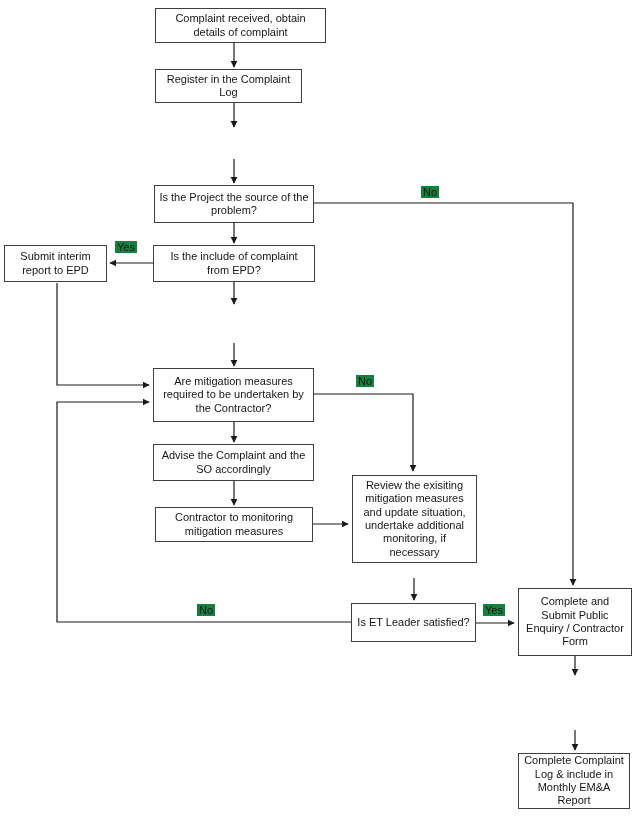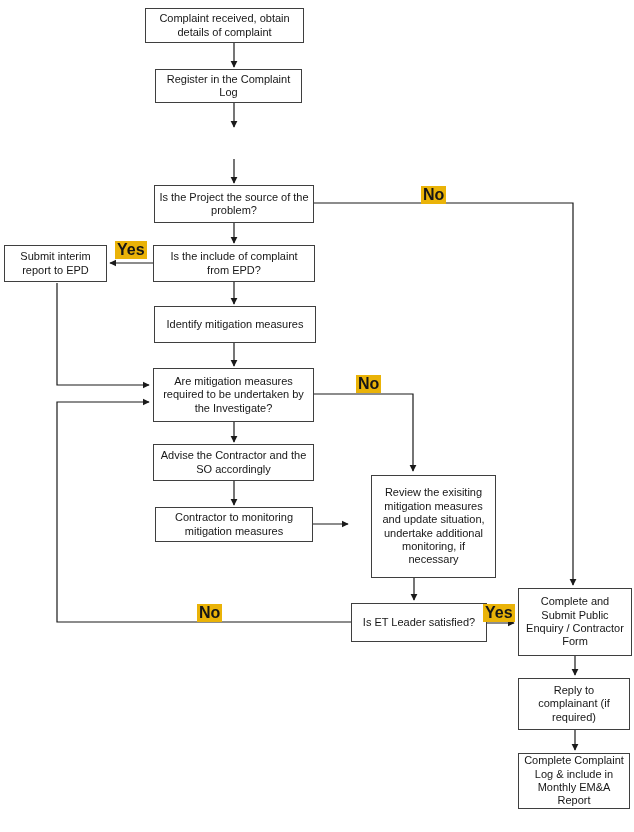--- a/index.html
+++ b/index.html
@@ -14,23 +14,22 @@
   .node{
     position:absolute;box-sizing:border-box;
     background:#ffffff;border:1px solid #3f3f3f;
     display:flex;align-items:center;justify-content:center;
     text-align:center;
     font-size:11px;line-height:1.22;color:#161616;
     padding:2px 4px;
   }
   .elabel{
     position:absolute;
-    font-size:16px;color:#161616;background:#eab308;
+    font-size:11px;color:#161616;background:#15803d;
     padding:0 2px;
-    font-weight:bold;
   }
 </style>
 </head>
 <body>
 
 <div class="canvas">
 
   <svg class="edges" width="634" height="832" viewBox="0 0 634 832" fill="none" stroke="#1a1a1a" stroke-width="1.2">
     <defs>
       <marker id="arr" viewBox="0 0 10 10" refX="9" refY="5" markerWidth="6" markerHeight="6" orient="auto-start-reverse">
@@ -50,46 +49,44 @@
     <path d="M414,578 V600" marker-end="url(#arr)"></path>
     <path d="M476,623 H514" marker-end="url(#arr)"></path>
     <path d="M575,656 V675" marker-end="url(#arr)"></path>
     <path d="M575,730 V750" marker-end="url(#arr)"></path>
     <path d="M314,203 H573 V585" marker-end="url(#arr)"></path>
     <path d="M314,394 H413 V471" marker-end="url(#arr)"></path>
     <path d="M57,283 V385 H149" marker-end="url(#arr)"></path>
     <path d="M351,622 H57 V402 H149" marker-end="url(#arr)"></path>
   </svg>
 
-  <div class="node" style="left:145px;top:8px;width:159px;height:35px">Complaint received, obtain details of complaint</div>
+  <div class="node" style="left:155px;top:8px;width:171px;height:35px">Complaint received, obtain details of complaint</div>
 
   <div class="node" style="left:155px;top:69px;width:147px;height:34px">Register in the Complaint Log</div>
 
 
   <div class="node" style="left:4px;top:245px;width:103px;height:37px">Submit interim report to EPD</div>
 
   <div class="node" style="left:154px;top:185px;width:160px;height:38px">Is the Project the source of the problem?</div>
 
   <div class="node" style="left:153px;top:245px;width:162px;height:37px">Is the include of complaint from EPD?</div>
 
-  <div class="node" style="left:154px;top:306px;width:162px;height:37px">Identify mitigation measures</div>
 
-  <div class="node" style="left:153px;top:368px;width:161px;height:54px">Are mitigation measures required to be undertaken by the Investigate?</div>
+  <div class="node" style="left:153px;top:368px;width:161px;height:54px">Are mitigation measures required to be undertaken by the Contractor?</div>
 
-  <div class="node" style="left:153px;top:444px;width:161px;height:37px">Advise the Contractor and the SO accordingly</div>
+  <div class="node" style="left:153px;top:444px;width:161px;height:37px">Advise the Complaint and the SO accordingly</div>
 
   <div class="node" style="left:155px;top:507px;width:158px;height:35px">Contractor to monitoring mitigation measures</div>
 
-  <div class="node" style="left:371px;top:475px;width:125px;height:103px">Review the exisiting mitigation measures and update situation, undertake additional monitoring, if necessary</div>
+  <div class="node" style="left:352px;top:475px;width:125px;height:88px">Review the exisiting mitigation measures and update situation, undertake additional monitoring, if necessary</div>
 
-  <div class="node" style="left:351px;top:603px;width:136px;height:39px">Is ET Leader satisfied?</div>
+  <div class="node" style="left:351px;top:603px;width:125px;height:39px">Is ET Leader satisfied?</div>
 
   <div class="node" style="left:518px;top:588px;width:114px;height:68px">Complete and Submit Public Enquiry / Contractor Form</div>
 
-  <div class="node" style="left:518px;top:678px;width:112px;height:52px">Reply to complainant (if required)</div>
 
   <div class="node" style="left:518px;top:753px;width:112px;height:56px">Complete Complaint Log &amp; include in Monthly EM&amp;A Report</div>
 
   <div class="elabel" style="left:115px;top:241px">Yes</div>
 
   <div class="elabel" style="left:421px;top:186px">No</div>
 
   <div class="elabel" style="left:356px;top:375px">No</div>
 
   <div class="elabel" style="left:483px;top:604px">Yes</div>

